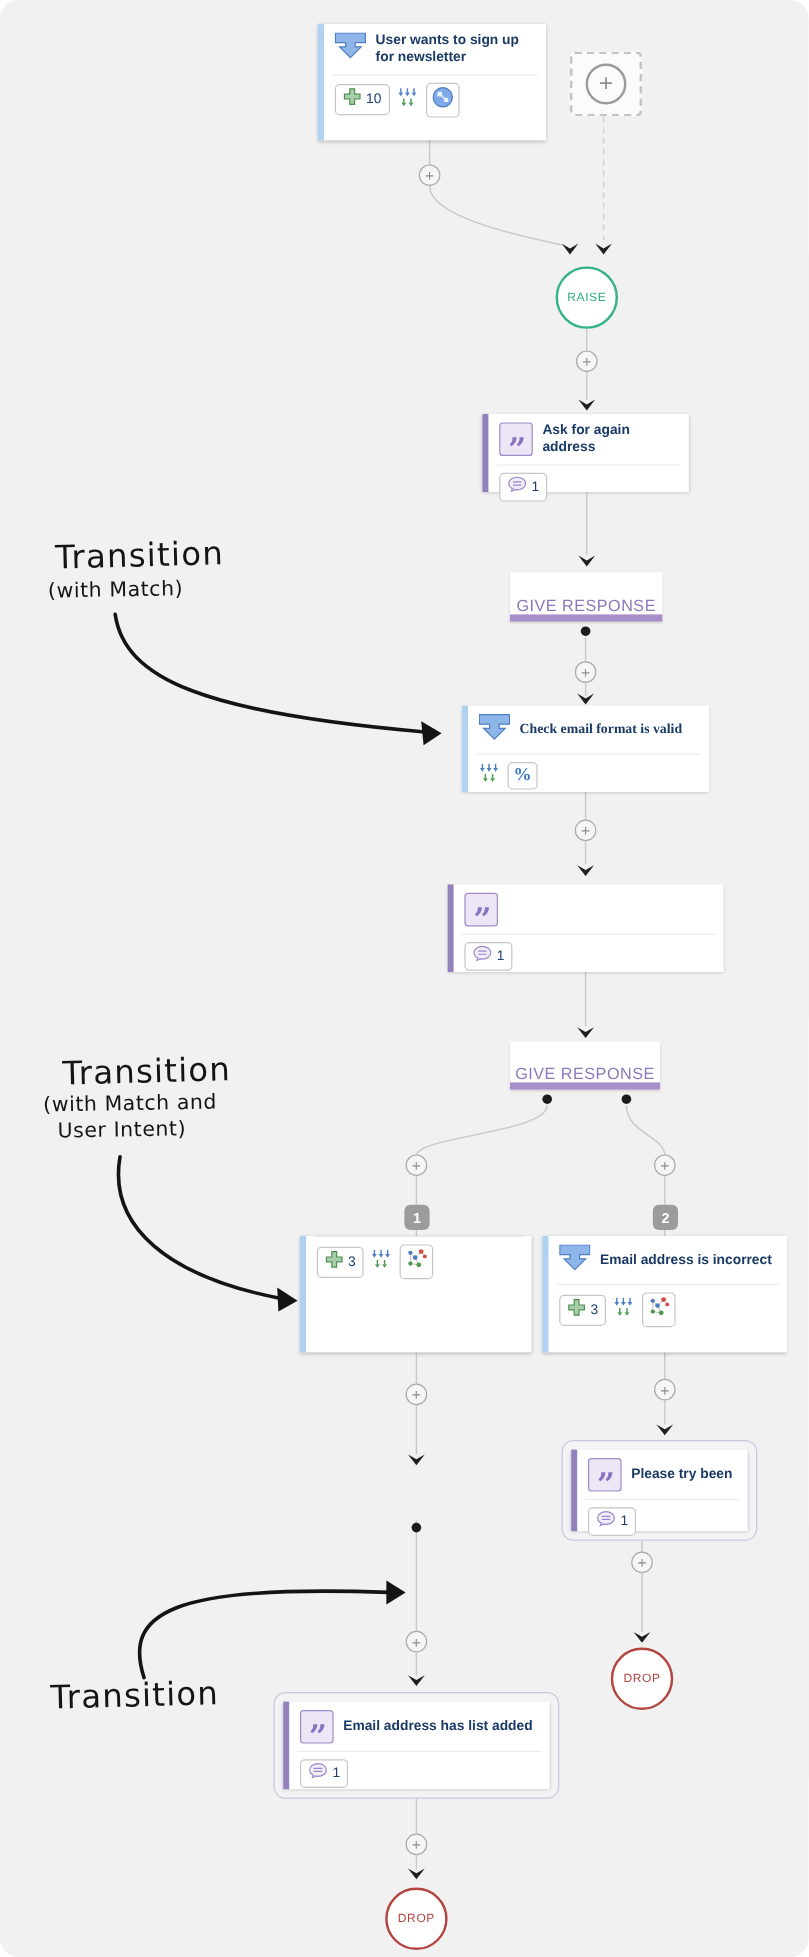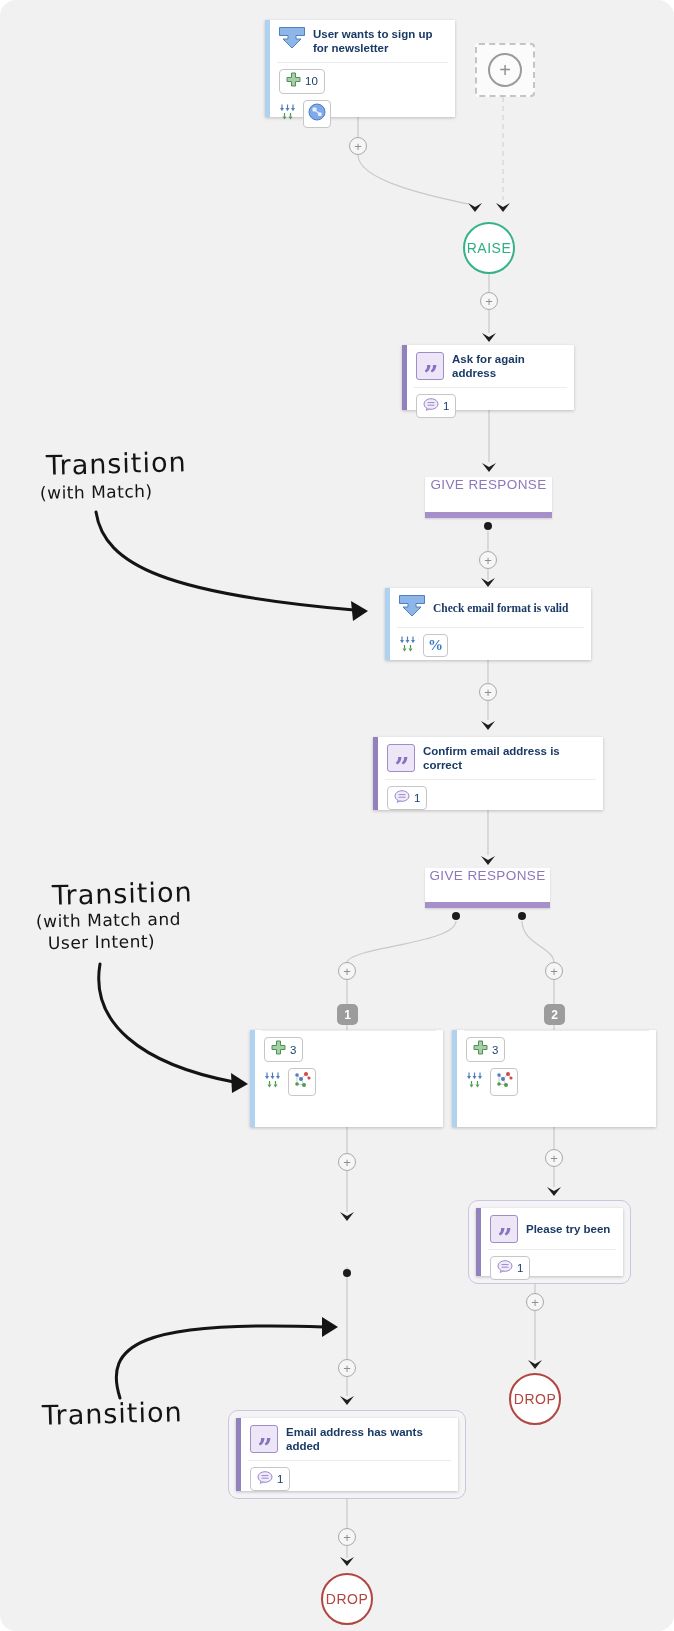--- a/index.html
+++ b/index.html
@@ -7,36 +7,36 @@
   svg.wires{position:absolute;left:0;top:0;pointer-events:none;}
 
   
   .node{position:absolute;background:#fff;box-shadow:0 1px 3px rgba(0,0,0,.22);box-sizing:border-box;}
   .node.match{border-left:5px solid #aed2f0;}
   .node.message{border-left:5px solid #9181bd;}
   .node.action{border-left:5px solid #66a06a;}
   .title-row{display:flex;gap:8px;align-items:center;padding:7px 9px 6px;}
   .title-row.top-align{align-items:flex-start;}
   .node .title{font-size:11.5px;font-weight:bold;color:#1a3a66;line-height:1.25;}
-  .body{border-top:1px solid #ececec;margin:0 7px;padding:6px 2px 8px;display:flex;flex-direction:column;gap:6px;}
+  .body{border-top:1px solid #ececec;margin:0 7px;padding:6px 2px 8px;display:flex;gap:6px;}
   .iconline{display:flex;align-items:center;gap:7px;}
   .chip{display:inline-flex;align-items:center;gap:4px;background:#fff;border:1px solid #c6c6c6;border-radius:4px;padding:2px 6px;min-height:18px;box-sizing:border-box;}
   .chip .count{font-size:11.5px;color:#1c3f6e;}
   .chip.icon-only{padding:2px 4px;}
   .qbox{width:26px;height:26px;border:1px solid #a08cc8;border-radius:3px;background:#ece6f7;display:flex;align-items:center;justify-content:center;flex:0 0 auto;}
   .qbox .q{font-family:"DejaVu Serif",serif;font-size:26px;line-height:0;color:#8a72c2;font-weight:bold;position:relative;top:9px;letter-spacing:-2px;}
   .abox{width:26px;height:26px;border:1px solid #82ab84;border-radius:3px;background:#e3efe3;display:flex;align-items:center;justify-content:center;flex:0 0 auto;}
   .pct{font-size:15px;font-weight:bold;color:#3a76c4;}
   .frame{position:absolute;border:1px solid #cdc5dd;border-radius:10px;background:#f4f3f6;box-sizing:border-box;}
 
   
-  .terminal{position:absolute;width:52px;height:52px;border-radius:50%;background:#fff;display:flex;align-items:center;justify-content:center;font-size:14px;letter-spacing:.5px;box-sizing:border-box;}
+  .terminal{position:absolute;width:52px;height:52px;border-radius:50%;background:#fff;display:flex;align-items:center;justify-content:center;font-size:10px;letter-spacing:.5px;box-sizing:border-box;}
   .terminal.raise{border:2px solid #35b387;color:#2fae80;}
   .terminal.drop{border:2px solid #b2453f;color:#b2453f;}
-  .gr{position:absolute;background:#fff;border-bottom:6px solid #a78fc9;display:flex;align-items:flex-start;justify-content:center;color:#8d78ba;font-size:13.5px;letter-spacing:.4px;box-shadow:0 1px 2px rgba(0,0,0,.15);box-sizing:border-box;}
+  .gr{position:absolute;background:#fff;border-bottom:6px solid #a78fc9;display:flex;align-items:flex-end;justify-content:center;color:#8d78ba;font-size:13.5px;letter-spacing:.4px;box-shadow:0 1px 2px rgba(0,0,0,.15);box-sizing:border-box;}
 
   
   .plus-btn{position:absolute;width:18px;height:18px;border-radius:50%;border:1px solid #a9a9a9;background:#f6f6f7;color:#8f8f8f;display:flex;align-items:center;justify-content:center;font-size:13px;line-height:1;box-sizing:border-box;}
   .dot{position:absolute;width:8px;height:8px;border-radius:50%;background:#1c1c1c;}
   .badge{position:absolute;width:21px;height:21px;border-radius:5px;background:#9c9c9c;color:#fff;font-size:12px;font-weight:bold;display:flex;align-items:center;justify-content:center;}
   .slot{position:absolute;border:2px dashed #c4c4c4;border-radius:4px;background:#fbfbfc;display:flex;align-items:center;justify-content:center;box-sizing:border-box;}
   .slot .ring{width:30px;height:30px;border-radius:50%;border:2px solid #9a9a9a;color:#8f8f8f;display:flex;align-items:center;justify-content:center;font-size:20px;font-weight:300;line-height:1;}
 
   
   .hand{position:absolute;color:#141414;font-family:"DejaVu Sans",sans-serif;}
@@ -269,21 +269,20 @@
         </span>
       </div>
     </div>
   </div>
 
   <div class="node message" style="left:373px;top:737px;width:230px;height:73px;">
     <div class="title-row">
       <span class="qbox">
           <span class="q">”</span>
         </span>
-      <span class="title">Confirm email address is correct</span>
     </div>
     <div class="body">
       <div class="iconline">
         <span class="chip">
           <span><svg width="16" height="13" viewBox="0 0 16 13">
                 <ellipse cx="8" cy="6" rx="7" ry="5.3" fill="#f1ecfa" stroke="#9b87cb"></ellipse>
                 <path d="M4,10.2 L3.2,12.4 L6.5,11" fill="#f1ecfa" stroke="#9b87cb" stroke-width="0.9"></path>
                 <line x1="4.5" y1="4.6" x2="11.5" y2="4.6" stroke="#9b87cb"></line>
                 <line x1="4.5" y1="7.2" x2="11.5" y2="7.2" stroke="#9b87cb"></line>
               </svg></span>
@@ -357,20 +356,28 @@
                 <circle cx="4" cy="13" r="1.8" fill="#4c9a50"></circle>
                 <circle cx="11" cy="14" r="2" fill="#4c9a50"></circle>
               </svg>
           </span>
         </span>
       </div>
     </div>
   </div>
 
   <div class="node match" style="left:452px;top:1030px;width:204px;height:97px;">
+    <div class="title-row">
+      <span>
+        <svg width="26" height="22" viewBox="0 0 26 22">
+            <path d="M0.5,0.5 H25.5 V8.5 H17 V12 H22 L13,21 L4,12 H9 V8.5 H0.5 Z" fill="#8fb6e8" stroke="#4f7fc1"></path>
+          </svg>
+      </span>
+      <span class="title">Email address is incorrect</span>
+    </div>
     <div class="body">
       <div class="iconline">
         <span class="chip">
           <span><svg width="15" height="15" viewBox="0 0 15 15">
                 <path d="M5.5,1 h4 v4.5 H14 v4 H9.5 V14 h-4 V9.5 H1 v-4 h4.5 Z" fill="#a7cda9" stroke="#4c9150"></path>
               </svg></span>
           <span class="count">3</span>
         </span>
       </div>
       <div class="iconline">
@@ -421,21 +428,21 @@
   </div>
 
   <div class="dot" style="left:343px;top:1269px;"></div>
 
   <div class="frame" style="left:228px;top:1410px;width:238px;height:89px;"></div>
   <div class="node message" style="left:236px;top:1418px;width:222px;height:73px;">
     <div class="title-row">
       <span class="qbox">
           <span class="q">”</span>
         </span>
-      <span class="title">Email address has wants added</span>
+      <span class="title">Email address has list added</span>
     </div>
     <div class="body">
       <div class="iconline">
         <span class="chip">
           <span><svg width="16" height="13" viewBox="0 0 16 13">
                 <ellipse cx="8" cy="6" rx="7" ry="5.3" fill="#f1ecfa" stroke="#9b87cb"></ellipse>
                 <path d="M4,10.2 L3.2,12.4 L6.5,11" fill="#f1ecfa" stroke="#9b87cb" stroke-width="0.9"></path>
                 <line x1="4.5" y1="4.6" x2="11.5" y2="4.6" stroke="#9b87cb"></line>
                 <line x1="4.5" y1="7.2" x2="11.5" y2="7.2" stroke="#9b87cb"></line>
               </svg></span>

